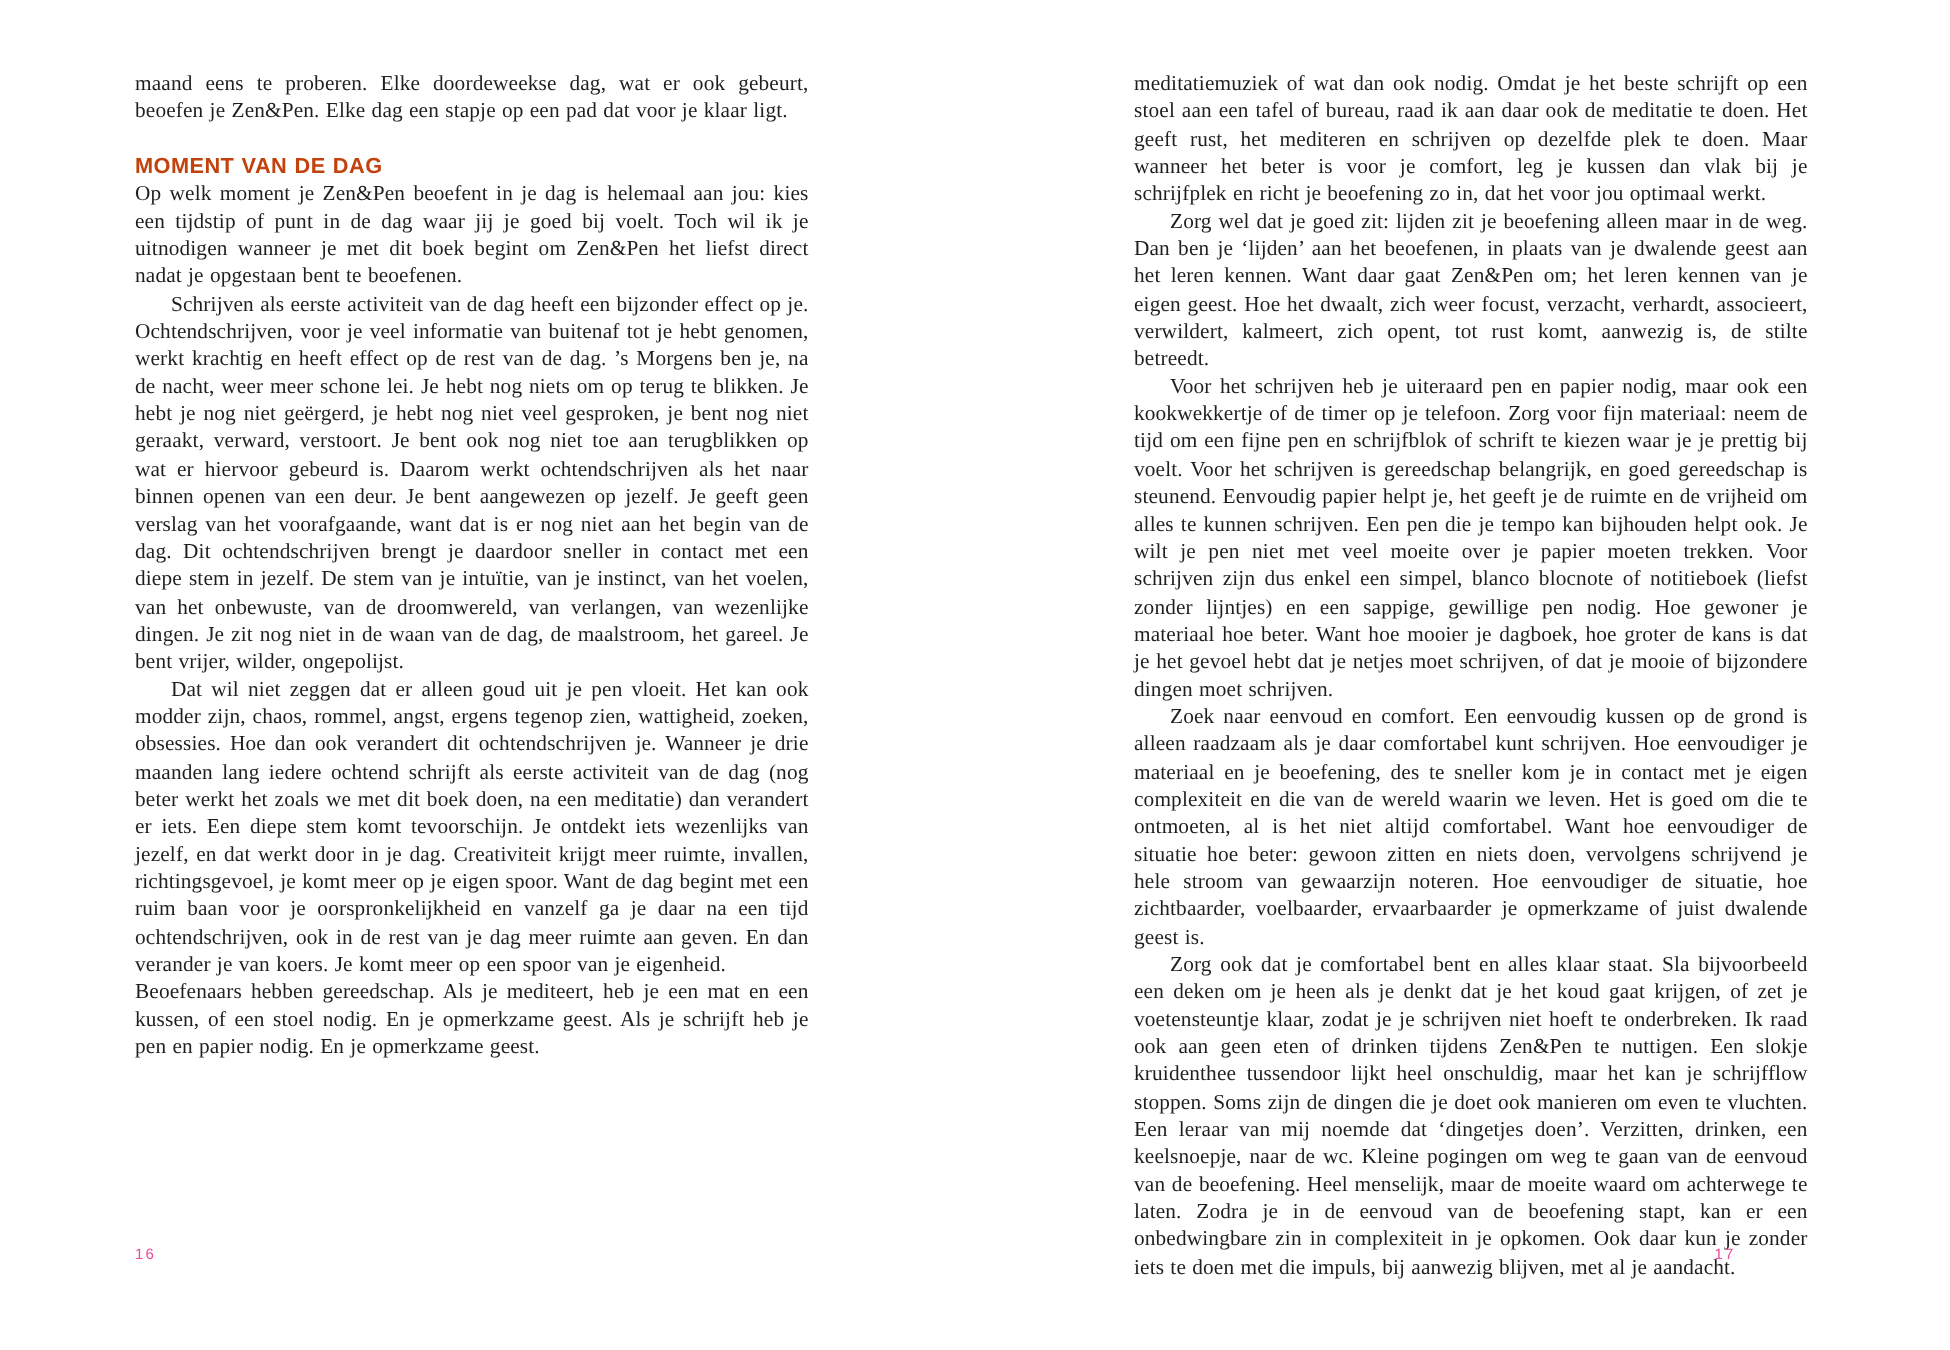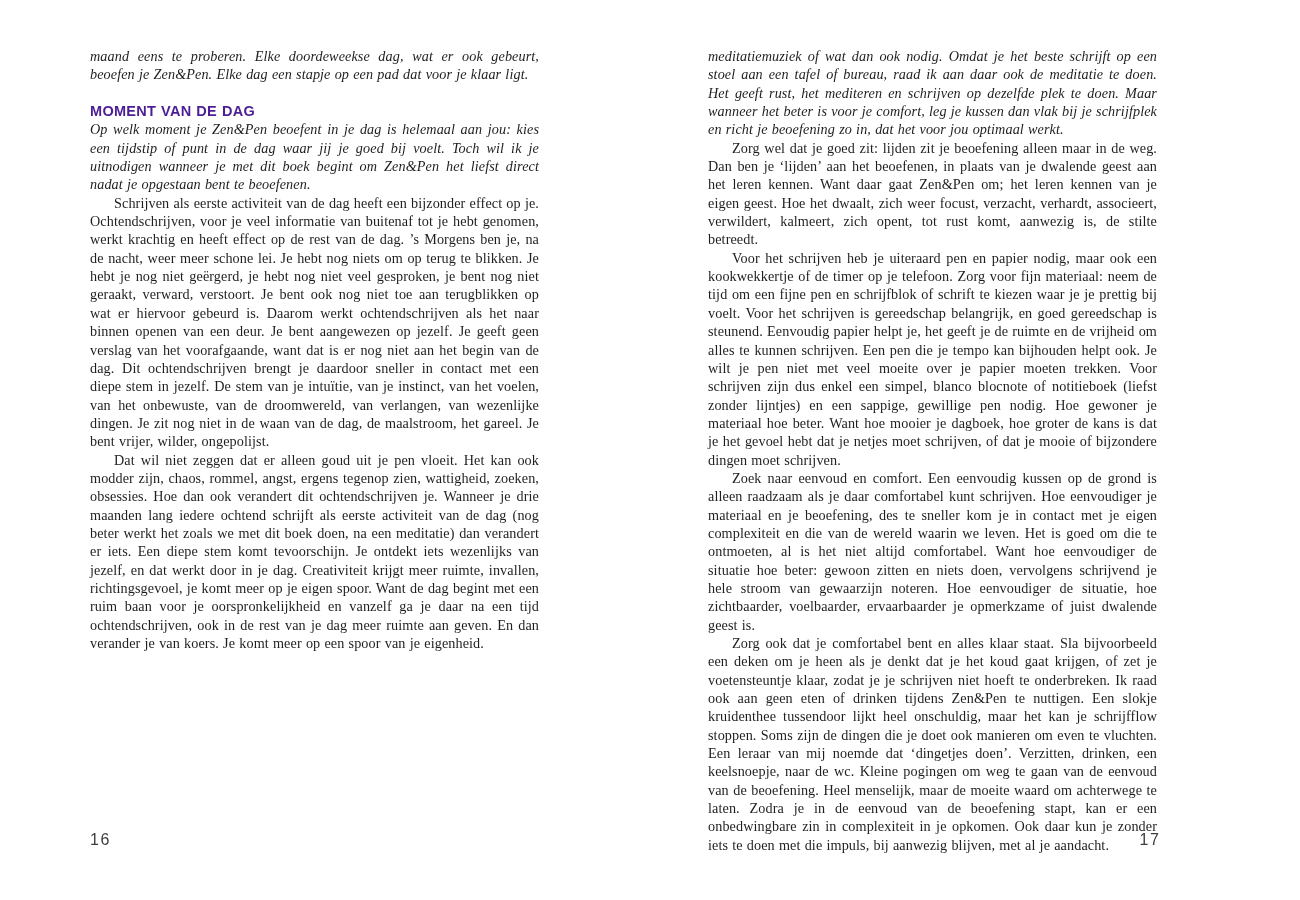--- a/index.html
+++ b/index.html
@@ -17,58 +17,59 @@
     position: absolute;
     top: 47px;
     width: 449px;
     font-size: 14.2px;
     line-height: 18.35px;
     text-align: justify;
     letter-spacing: 0.1px;
     word-spacing: 0.5px;
   }
   .page-left  { left: 90px; }
-  .page-right { left: 708px; }
+  .page-right { left: 756px; }
 
   .para { margin: 0; text-indent: 24px; }
-  .para.no-indent { text-indent: 0; font-style: italic; }
+  .para.no-indent { text-indent: 0; }
 
   .heading {
     font-family: "Liberation Sans", "DejaVu Sans", sans-serif;
     font-weight: bold;
     font-size: 14.5px;
     line-height: 18.35px;
     letter-spacing: 0.3px;
-    color: #4c1d95;
+    color: #c2410c;
     margin-top: 18.35px;
     text-align: left;
   }
 
   .page-number {
     position: absolute;
     top: 831px;
     font-family: "Liberation Sans", "DejaVu Sans", sans-serif;
-    font-size: 16px;
+    font-size: 10px;
     letter-spacing: 1.5px;
-    color: #404040;
+    color: #ec4899;
   }
   .page-number-left  { left: 90px; }
   .page-number-right { left: 1139px; width: 22px; text-align: center; }
 </style>
 </head>
 <body>
 
 <div class="spread">
 
   <div class="page page-left">
     <p class="para no-indent">maand eens te proberen. Elke doordeweekse dag, wat er ook gebeurt, beoefen je Zen&amp;Pen. Elke dag een stapje op een pad dat voor je klaar ligt.</p>
     <h2 class="heading">MOMENT VAN DE DAG</h2>
     <p class="para no-indent">Op welk moment je Zen&amp;Pen beoefent in je dag is helemaal aan jou: kies een tijdstip of punt in de dag waar jij je goed bij voelt. Toch wil ik je uitnodigen wanneer je met dit boek begint om Zen&amp;Pen het liefst direct nadat je opgestaan bent te beoefenen.</p>
     <p class="para">Schrijven als eerste activiteit van de dag heeft een bijzonder effect op je. Ochtendschrijven, voor je veel informatie van buitenaf tot je hebt genomen, werkt krachtig en heeft effect op de rest van de dag. ’s Morgens ben je, na de nacht, weer meer schone lei. Je hebt nog niets om op terug te blikken. Je hebt je nog niet geërgerd, je hebt nog niet veel gesproken, je bent nog niet geraakt, verward, verstoort. Je bent ook nog niet toe aan terugblikken op wat er hiervoor gebeurd is. Daarom werkt ochtendschrijven als het naar binnen openen van een deur. Je bent aangewezen op jezelf. Je geeft geen verslag van het voorafgaande, want dat is er nog niet aan het begin van de dag. Dit ochtendschrijven brengt je daardoor sneller in contact met een diepe stem in jezelf. De stem van je intuïtie, van je instinct, van het voelen, van het onbewuste, van de droomwereld, van verlangen, van wezenlijke dingen. Je zit nog niet in de waan van de dag, de maalstroom, het gareel. Je bent vrijer, wilder, ongepolijst.</p>
     <p class="para">Dat wil niet zeggen dat er alleen goud uit je pen vloeit. Het kan ook modder zijn, chaos, rommel, angst, ergens tegenop zien, wattigheid, zoeken, obsessies. Hoe dan ook verandert dit ochtendschrijven je. Wanneer je drie maanden lang iedere ochtend schrijft als eerste activiteit van de dag (nog beter werkt het zoals we met dit boek doen, na een meditatie) dan verandert er iets. Een diepe stem komt tevoorschijn. Je ontdekt iets wezenlijks van jezelf, en dat werkt door in je dag. Creativiteit krijgt meer ruimte, invallen, richtingsgevoel, je komt meer op je eigen spoor. Want de dag begint met een ruim baan voor je oorspronkelijkheid en vanzelf ga je daar na een tijd ochtendschrijven, ook in de rest van je dag meer ruimte aan geven. En dan verander je van koers. Je komt meer op een spoor van je eigenheid.</p>
+    <p class="para no-indent">Beoefenaars hebben gereedschap. Als je mediteert, heb je een mat en een kussen, of een stoel nodig. En je opmerkzame geest. Als je schrijft heb je pen en papier nodig. En je opmerkzame geest.</p>
   </div>
 
   <div class="page page-right">
     <p class="para no-indent">meditatiemuziek of wat dan ook nodig. Omdat je het beste schrijft op een stoel aan een tafel of bureau, raad ik aan daar ook de meditatie te doen. Het geeft rust, het mediteren en schrijven op dezelfde plek te doen. Maar wanneer het beter is voor je comfort, leg je kussen dan vlak bij je schrijfplek en richt je beoefening zo in, dat het voor jou optimaal werkt.</p>
     <p class="para">Zorg wel dat je goed zit: lijden zit je beoefening alleen maar in de weg. Dan ben je ‘lijden’ aan het beoefenen, in plaats van je dwalende geest aan het leren kennen. Want daar gaat Zen&amp;Pen om; het leren kennen van je eigen geest. Hoe het dwaalt, zich weer focust, verzacht, verhardt, associeert, verwildert, kalmeert, zich opent, tot rust komt, aanwezig is, de stilte betreedt.</p>
     <p class="para">Voor het schrijven heb je uiteraard pen en papier nodig, maar ook een kookwekkertje of de timer op je telefoon. Zorg voor fijn materiaal: neem de tijd om een fijne pen en schrijfblok of schrift te kiezen waar je je prettig bij voelt. Voor het schrijven is gereedschap belangrijk, en goed gereedschap is steunend. Eenvoudig papier helpt je, het geeft je de ruimte en de vrijheid om alles te kunnen schrijven. Een pen die je tempo kan bijhouden helpt ook. Je wilt je pen niet met veel moeite over je papier moeten trekken. Voor schrijven zijn dus enkel een simpel, blanco blocnote of notitieboek (liefst zonder lijntjes) en een sappige, gewillige pen nodig. Hoe gewoner je materiaal hoe beter. Want hoe mooier je dagboek, hoe groter de kans is dat je het gevoel hebt dat je netjes moet schrijven, of dat je mooie of bijzondere dingen moet schrijven.</p>
     <p class="para">Zoek naar eenvoud en comfort. Een eenvoudig kussen op de grond is alleen raadzaam als je daar comfortabel kunt schrijven. Hoe eenvoudiger je materiaal en je beoefening, des te sneller kom je in contact met je eigen complexiteit en die van de wereld waarin we leven. Het is goed om die te ontmoeten, al is het niet altijd comfortabel. Want hoe eenvoudiger de situatie hoe beter: gewoon zitten en niets doen, vervolgens schrijvend je hele stroom van gewaarzijn noteren. Hoe eenvoudiger de situatie, hoe zichtbaarder, voelbaarder, ervaarbaarder je opmerkzame of juist dwalende geest is.</p>
     <p class="para">Zorg ook dat je comfortabel bent en alles klaar staat. Sla bijvoorbeeld een deken om je heen als je denkt dat je het koud gaat krijgen, of zet je voetensteuntje klaar, zodat je je schrijven niet hoeft te onderbreken. Ik raad ook aan geen eten of drinken tijdens Zen&amp;Pen te nuttigen. Een slokje kruidenthee tussendoor lijkt heel onschuldig, maar het kan je schrijfflow stoppen. Soms zijn de dingen die je doet ook manieren om even te vluchten. Een leraar van mij noemde dat ‘dingetjes doen’. Verzitten, drinken, een keelsnoepje, naar de wc. Kleine pogingen om weg te gaan van de eenvoud van de beoefening. Heel menselijk, maar de moeite waard om achterwege te laten. Zodra je in de eenvoud van de beoefening stapt, kan er een onbedwingbare zin in complexiteit in je opkomen. Ook daar kun je zonder iets te doen met die impuls, bij aanwezig blijven, met al je aandacht.</p>
   </div>
 

